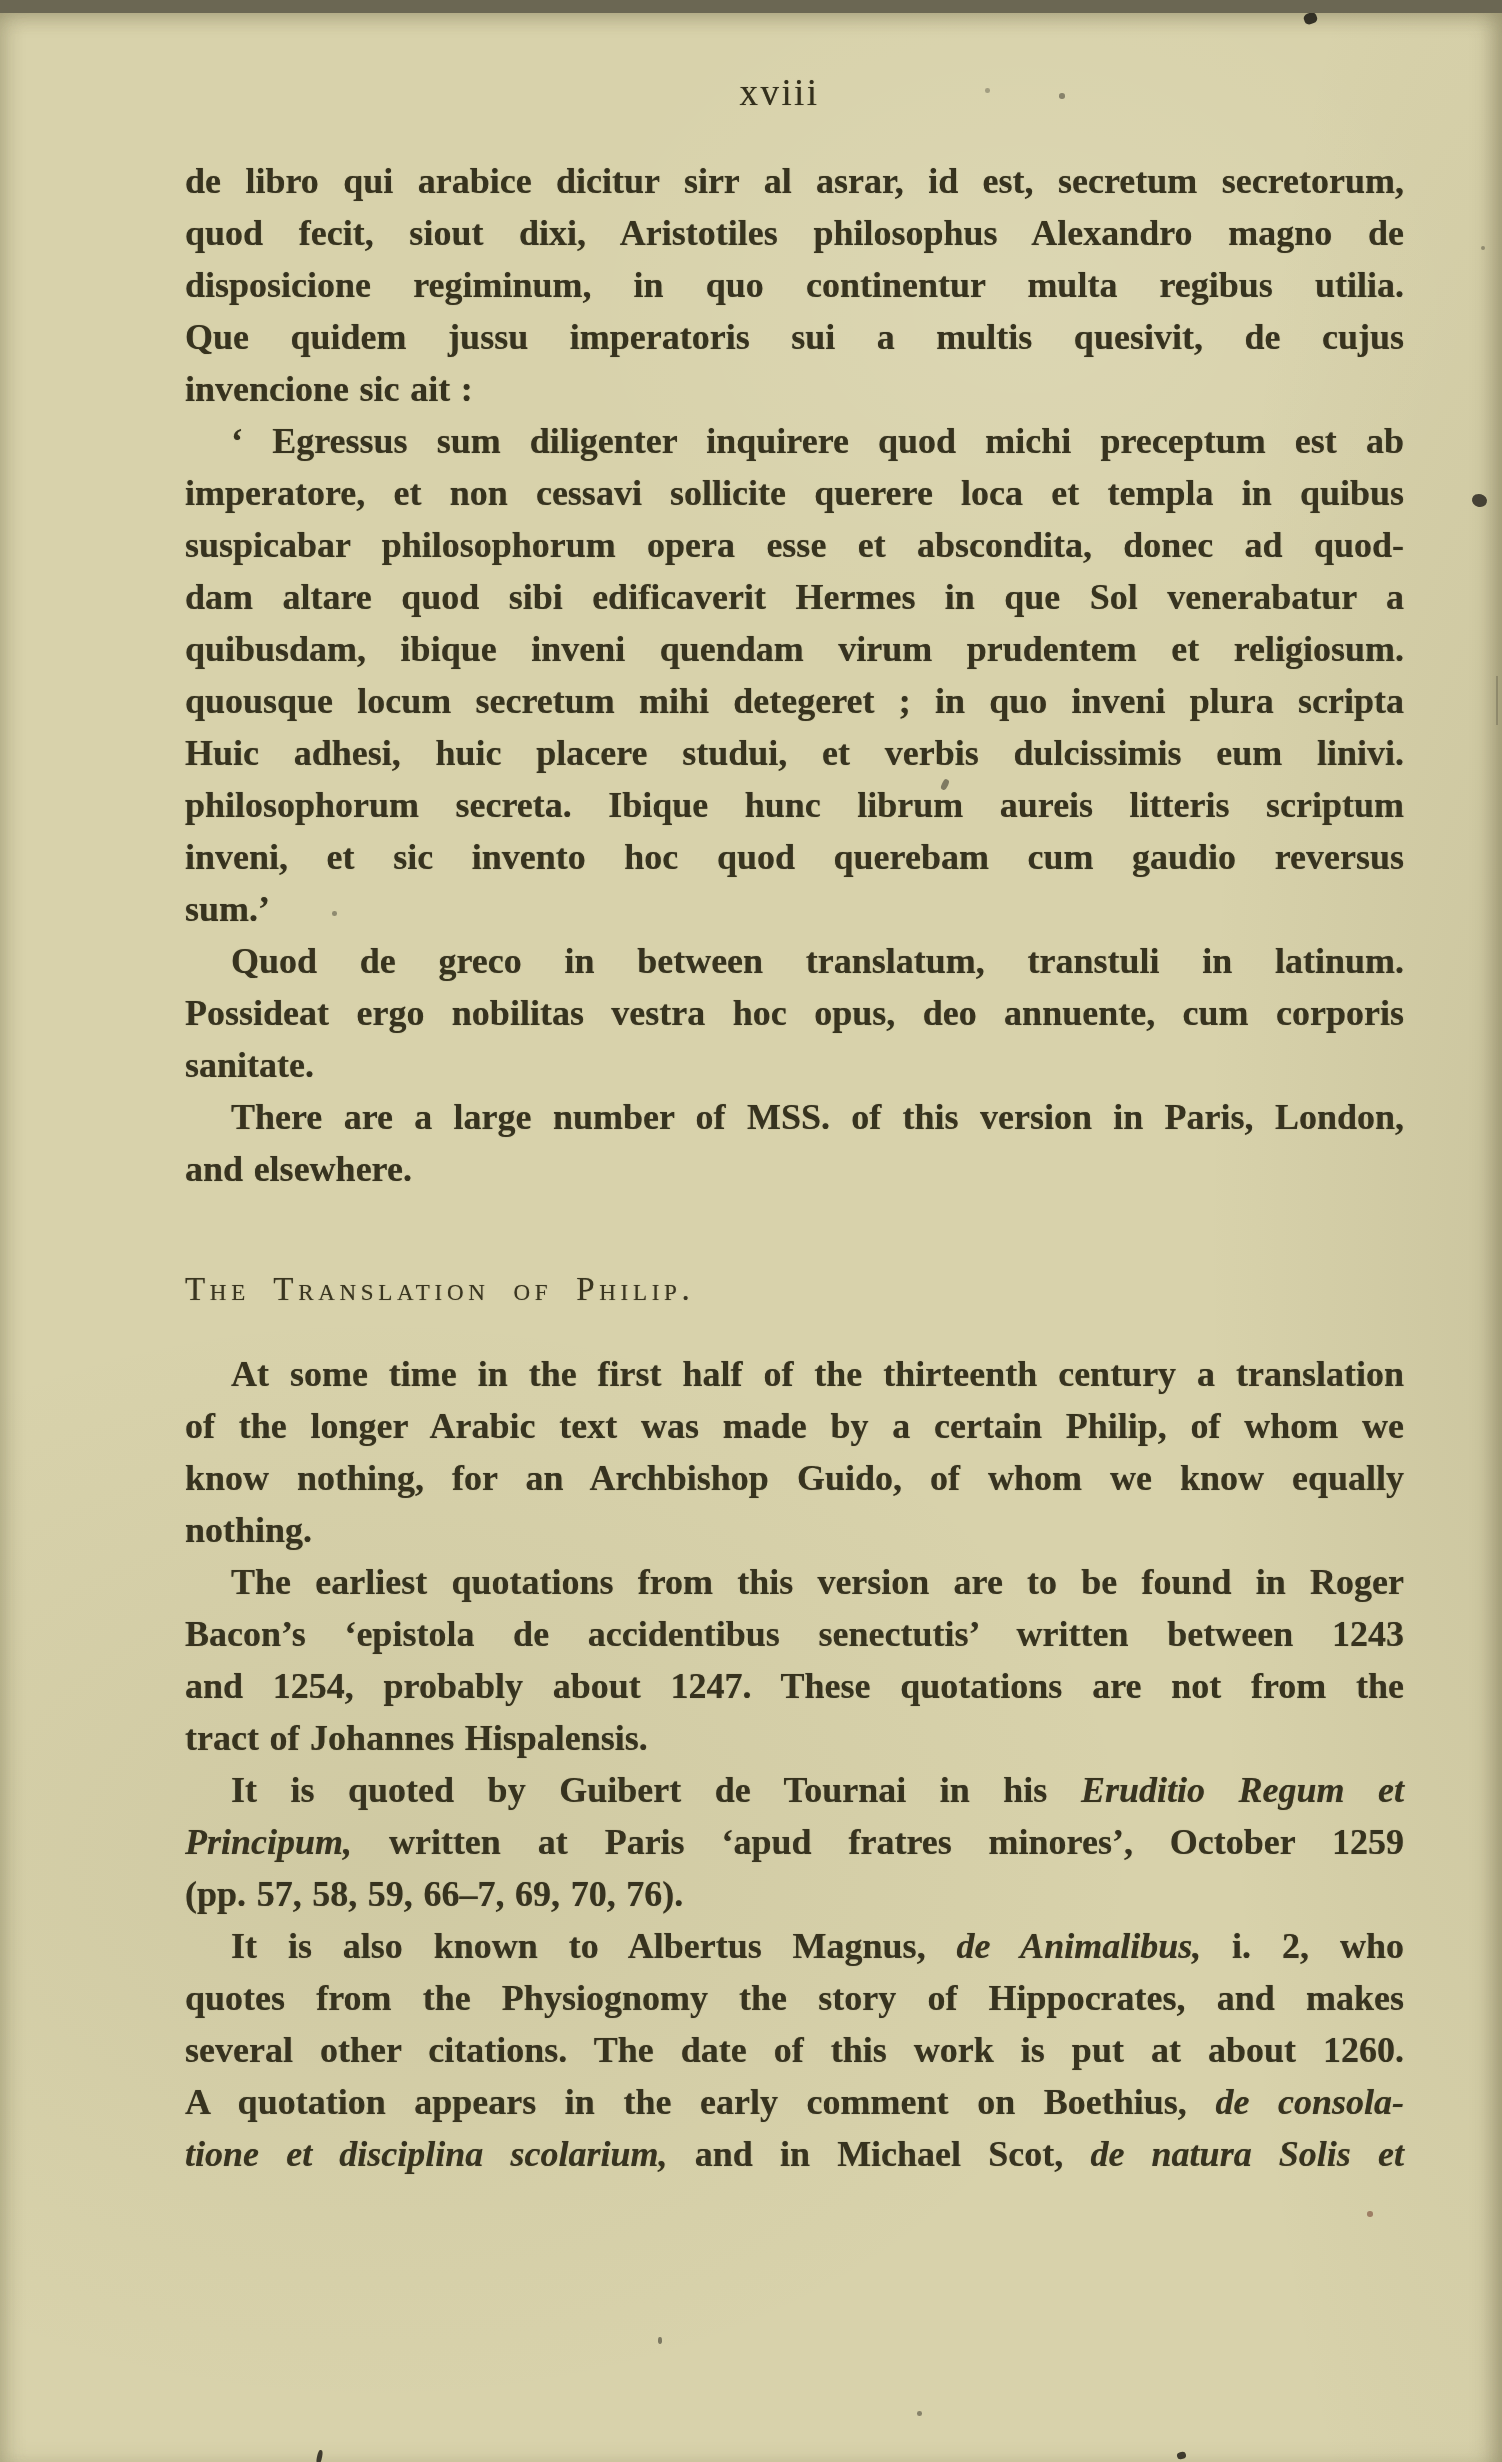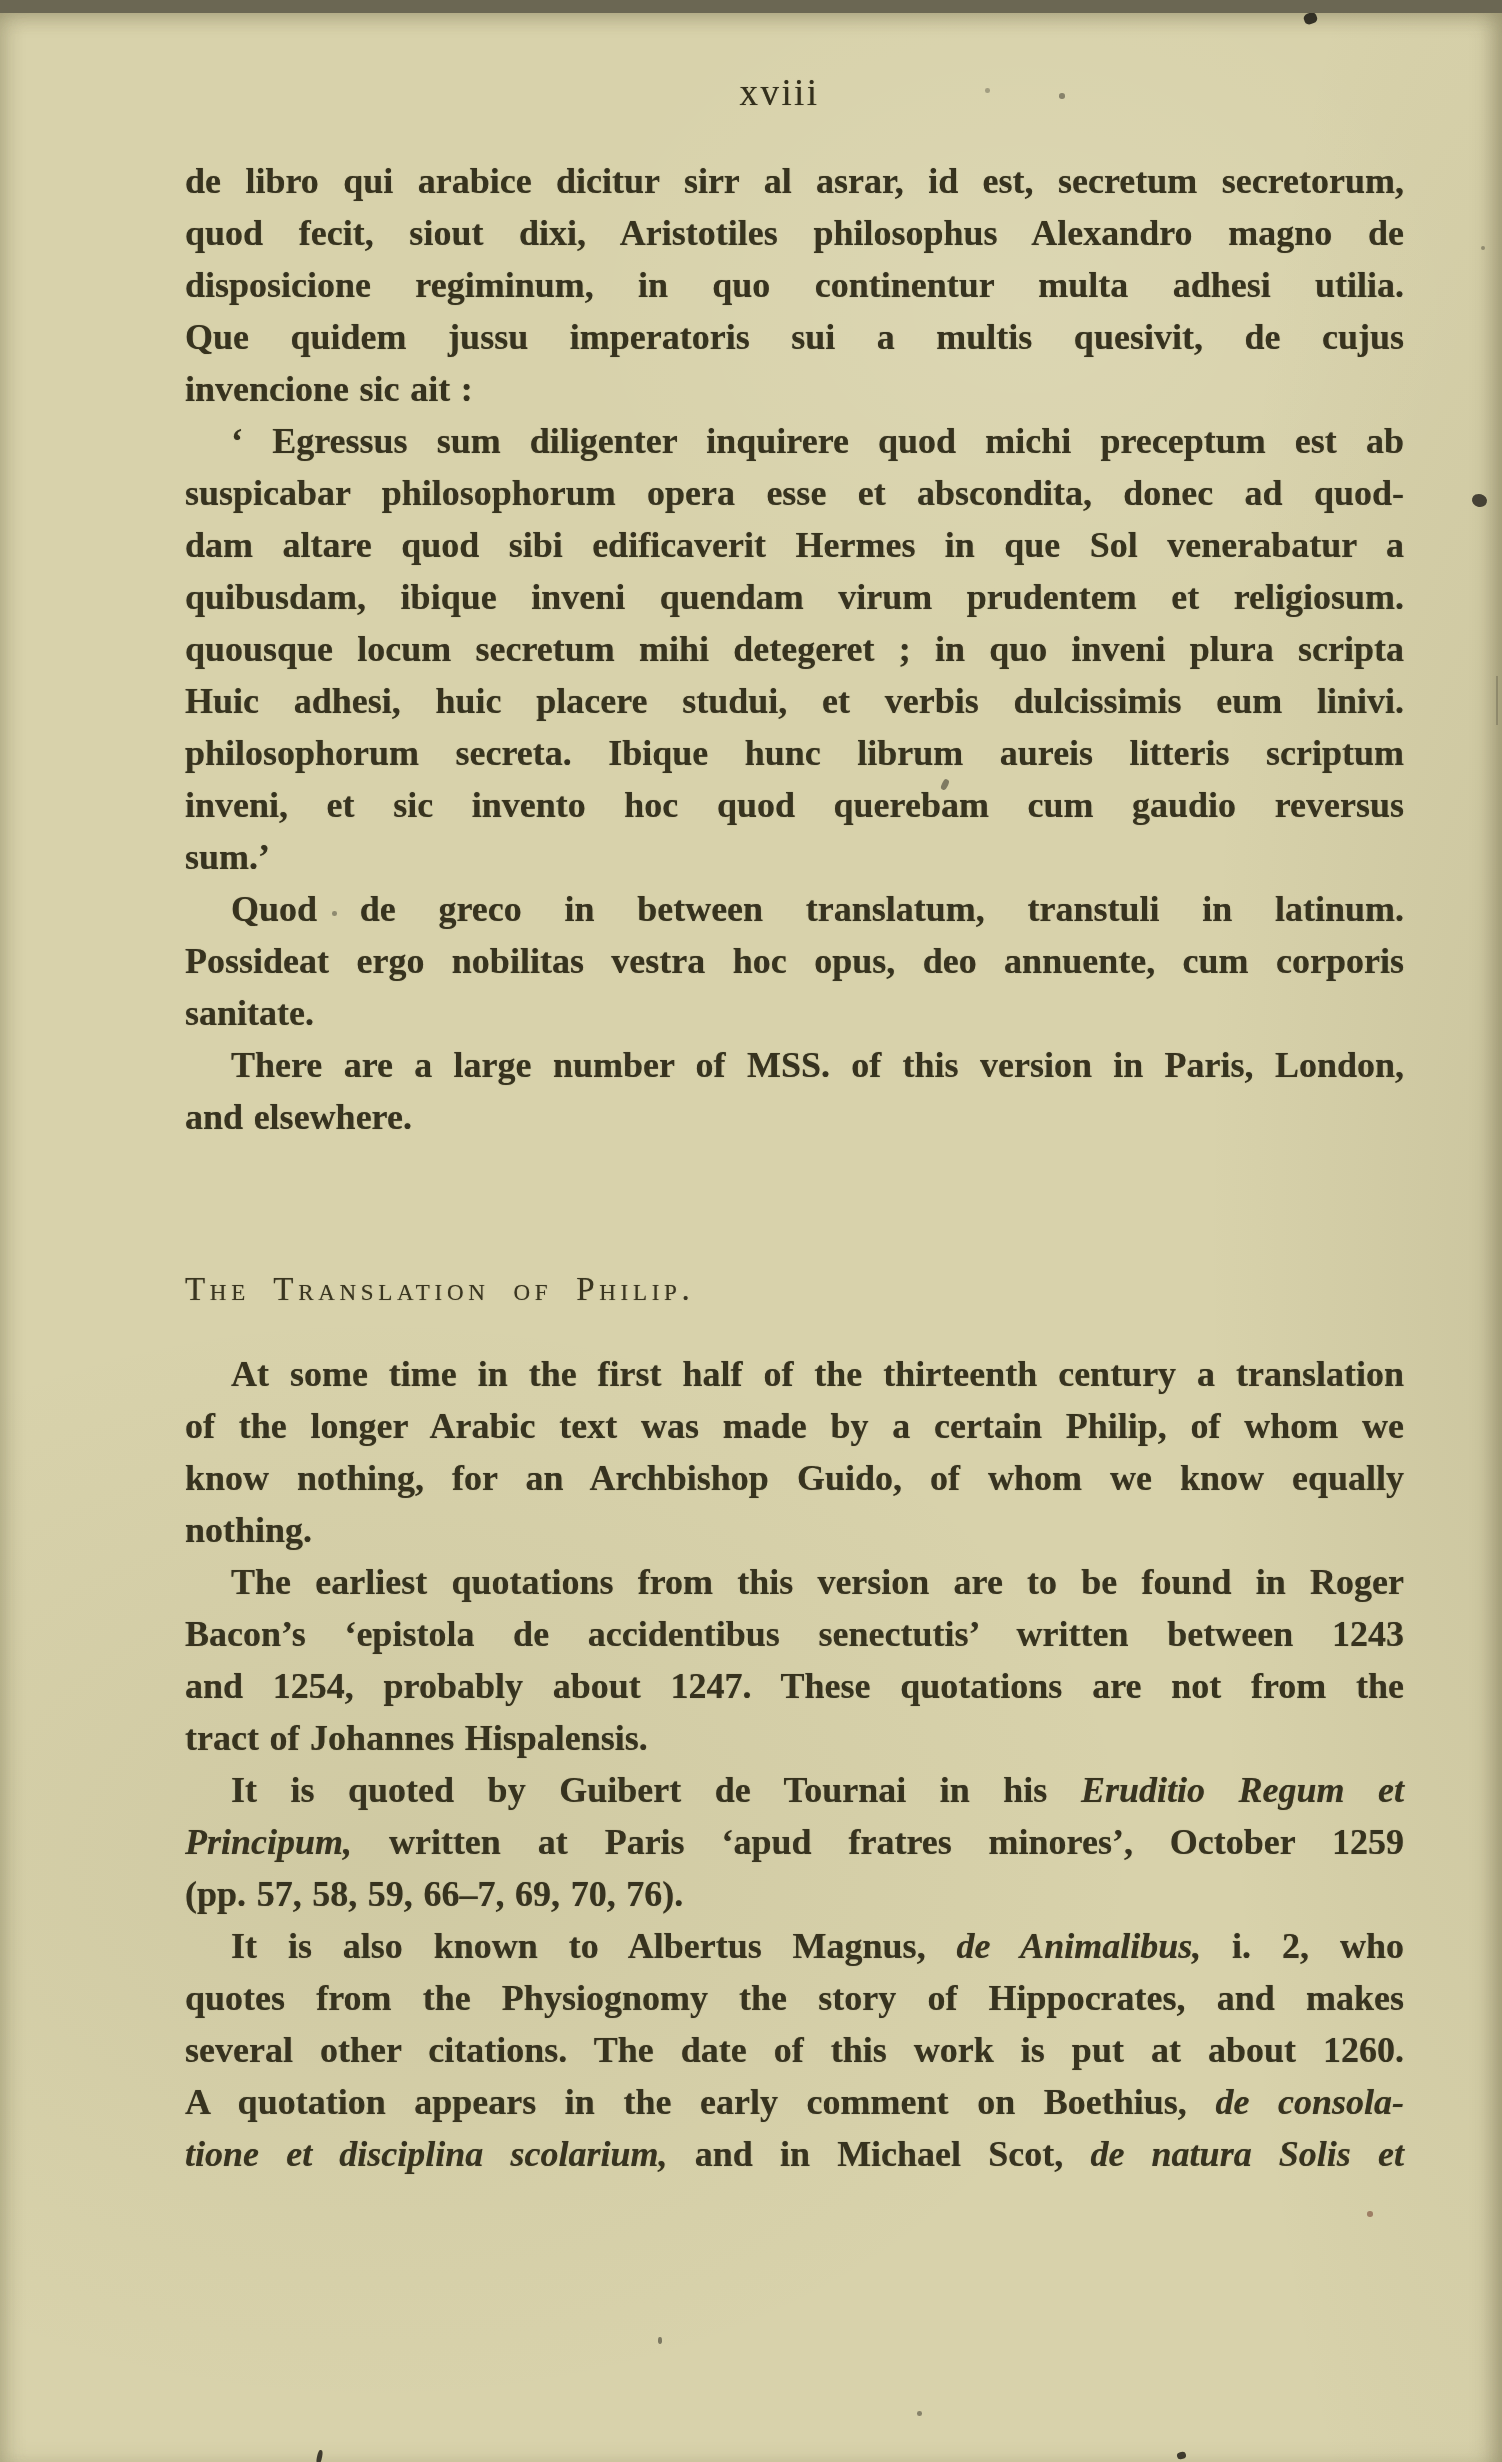--- a/index.html
+++ b/index.html
@@ -50,24 +50,25 @@
 </style>
 </head>
 <body>
 
 <div class="page">
   <div class="pagenum">xviii</div>
 
   <div class="textcol" style="top: 142px;">
       <div class="ln"><span>de libro qui arabice dicitur sirr al asrar, id est, secretum secretorum,</span></div>
       <div class="ln"><span>quod fecit, siout dixi, Aristotiles philosophus Alexandro magno de</span></div>
-      <div class="ln"><span>disposicione regiminum, in quo continentur multa adhesi utilia.</span></div>
+      <div class="ln"><span>disposicione regiminum, in quo continentur multa regibus utilia.</span></div>
       <div class="ln"><span>Que quidem jussu imperatoris sui a multis quesivit, de cujus</span></div>
       <div class="ln last"><span>invencione sic ait :</span></div>
       <div class="ln first"><span>‘ Egressus sum diligenter inquirere quod michi preceptum est ab</span></div>
+      <div class="ln"><span>imperatore, et non cessavi sollicite querere loca et templa in quibus</span></div>
       <div class="ln"><span>suspicabar philosophorum opera esse et abscondita, donec ad quod-</span></div>
       <div class="ln"><span>dam altare quod sibi edificaverit Hermes in que Sol venerabatur a</span></div>
       <div class="ln"><span>quibusdam, ibique inveni quendam virum prudentem et religiosum.</span></div>
       <div class="ln"><span>quousque locum secretum mihi detegeret ; in quo inveni plura scripta</span></div>
       <div class="ln"><span>Huic adhesi, huic placere studui, et verbis dulcissimis eum linivi.</span></div>
       <div class="ln"><span>philosophorum secreta.  Ibique hunc librum aureis litteris scriptum</span></div>
       <div class="ln"><span>inveni, et sic invento hoc quod querebam cum gaudio reversus</span></div>
       <div class="ln last"><span>sum.’</span></div>
       <div class="ln first"><span>Quod de greco in between translatum, transtuli in latinum.</span></div>
       <div class="ln"><span>Possideat ergo nobilitas vestra hoc opus, deo annuente, cum corporis</span></div>

